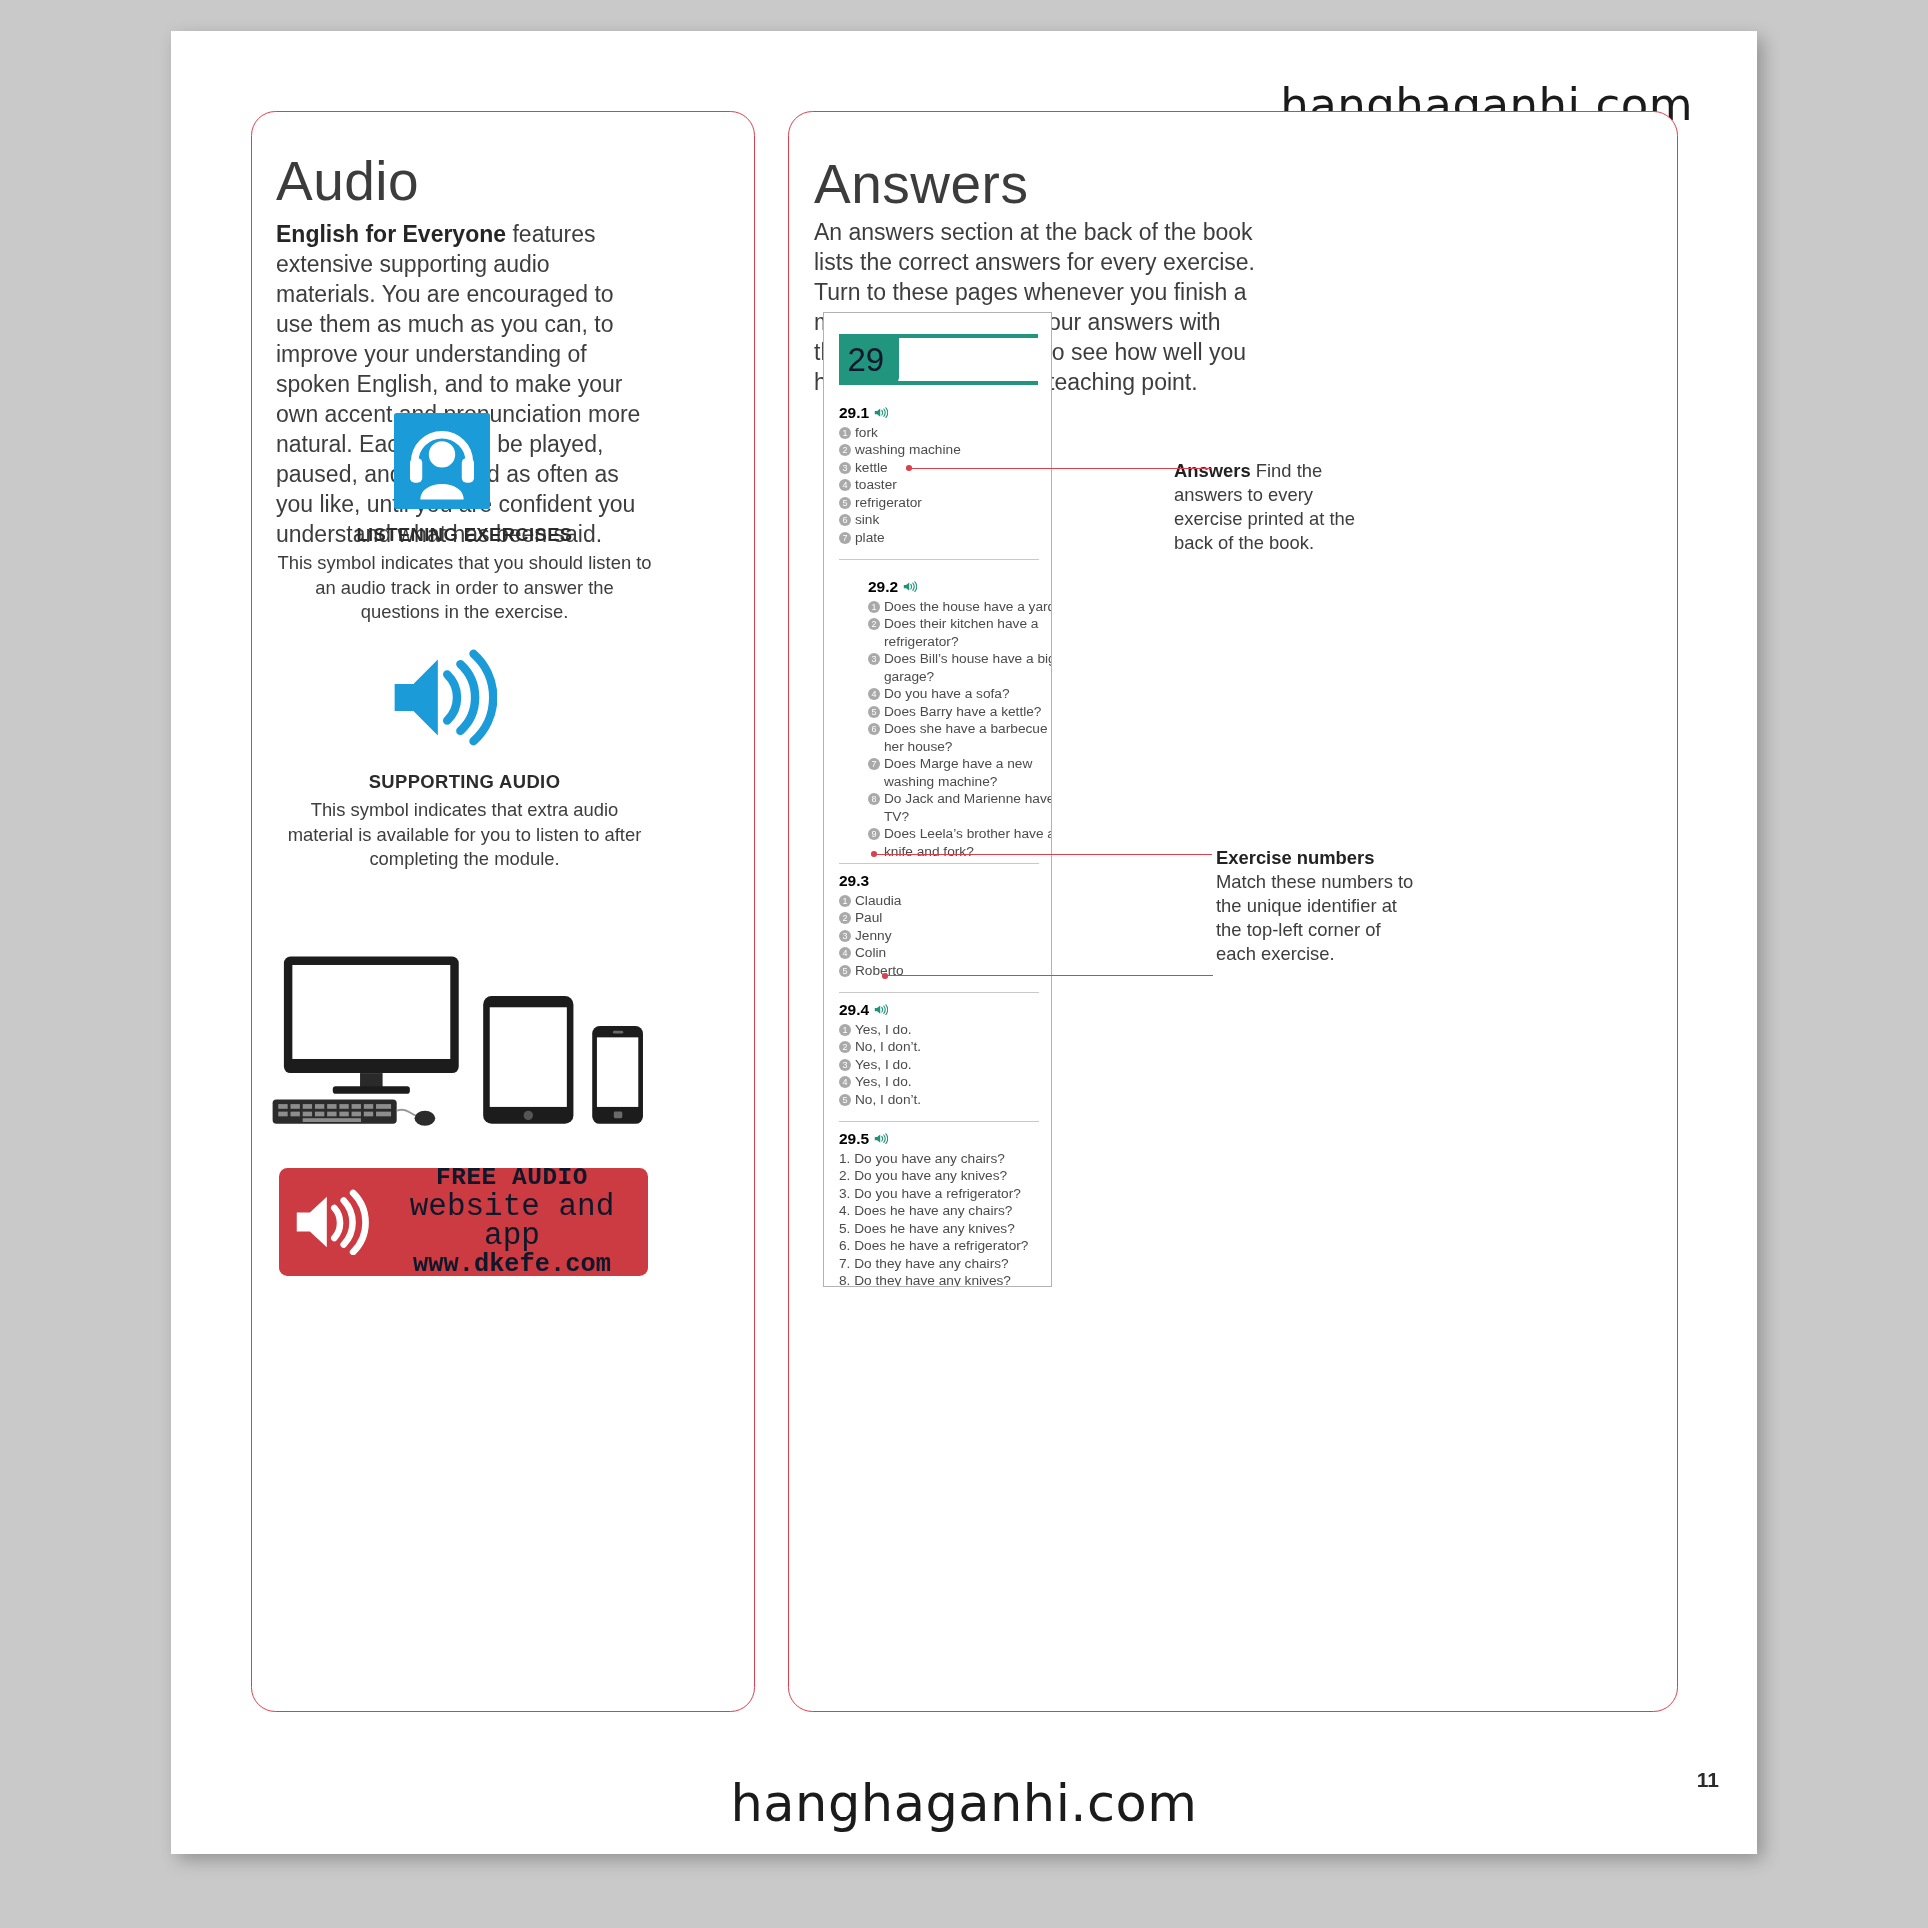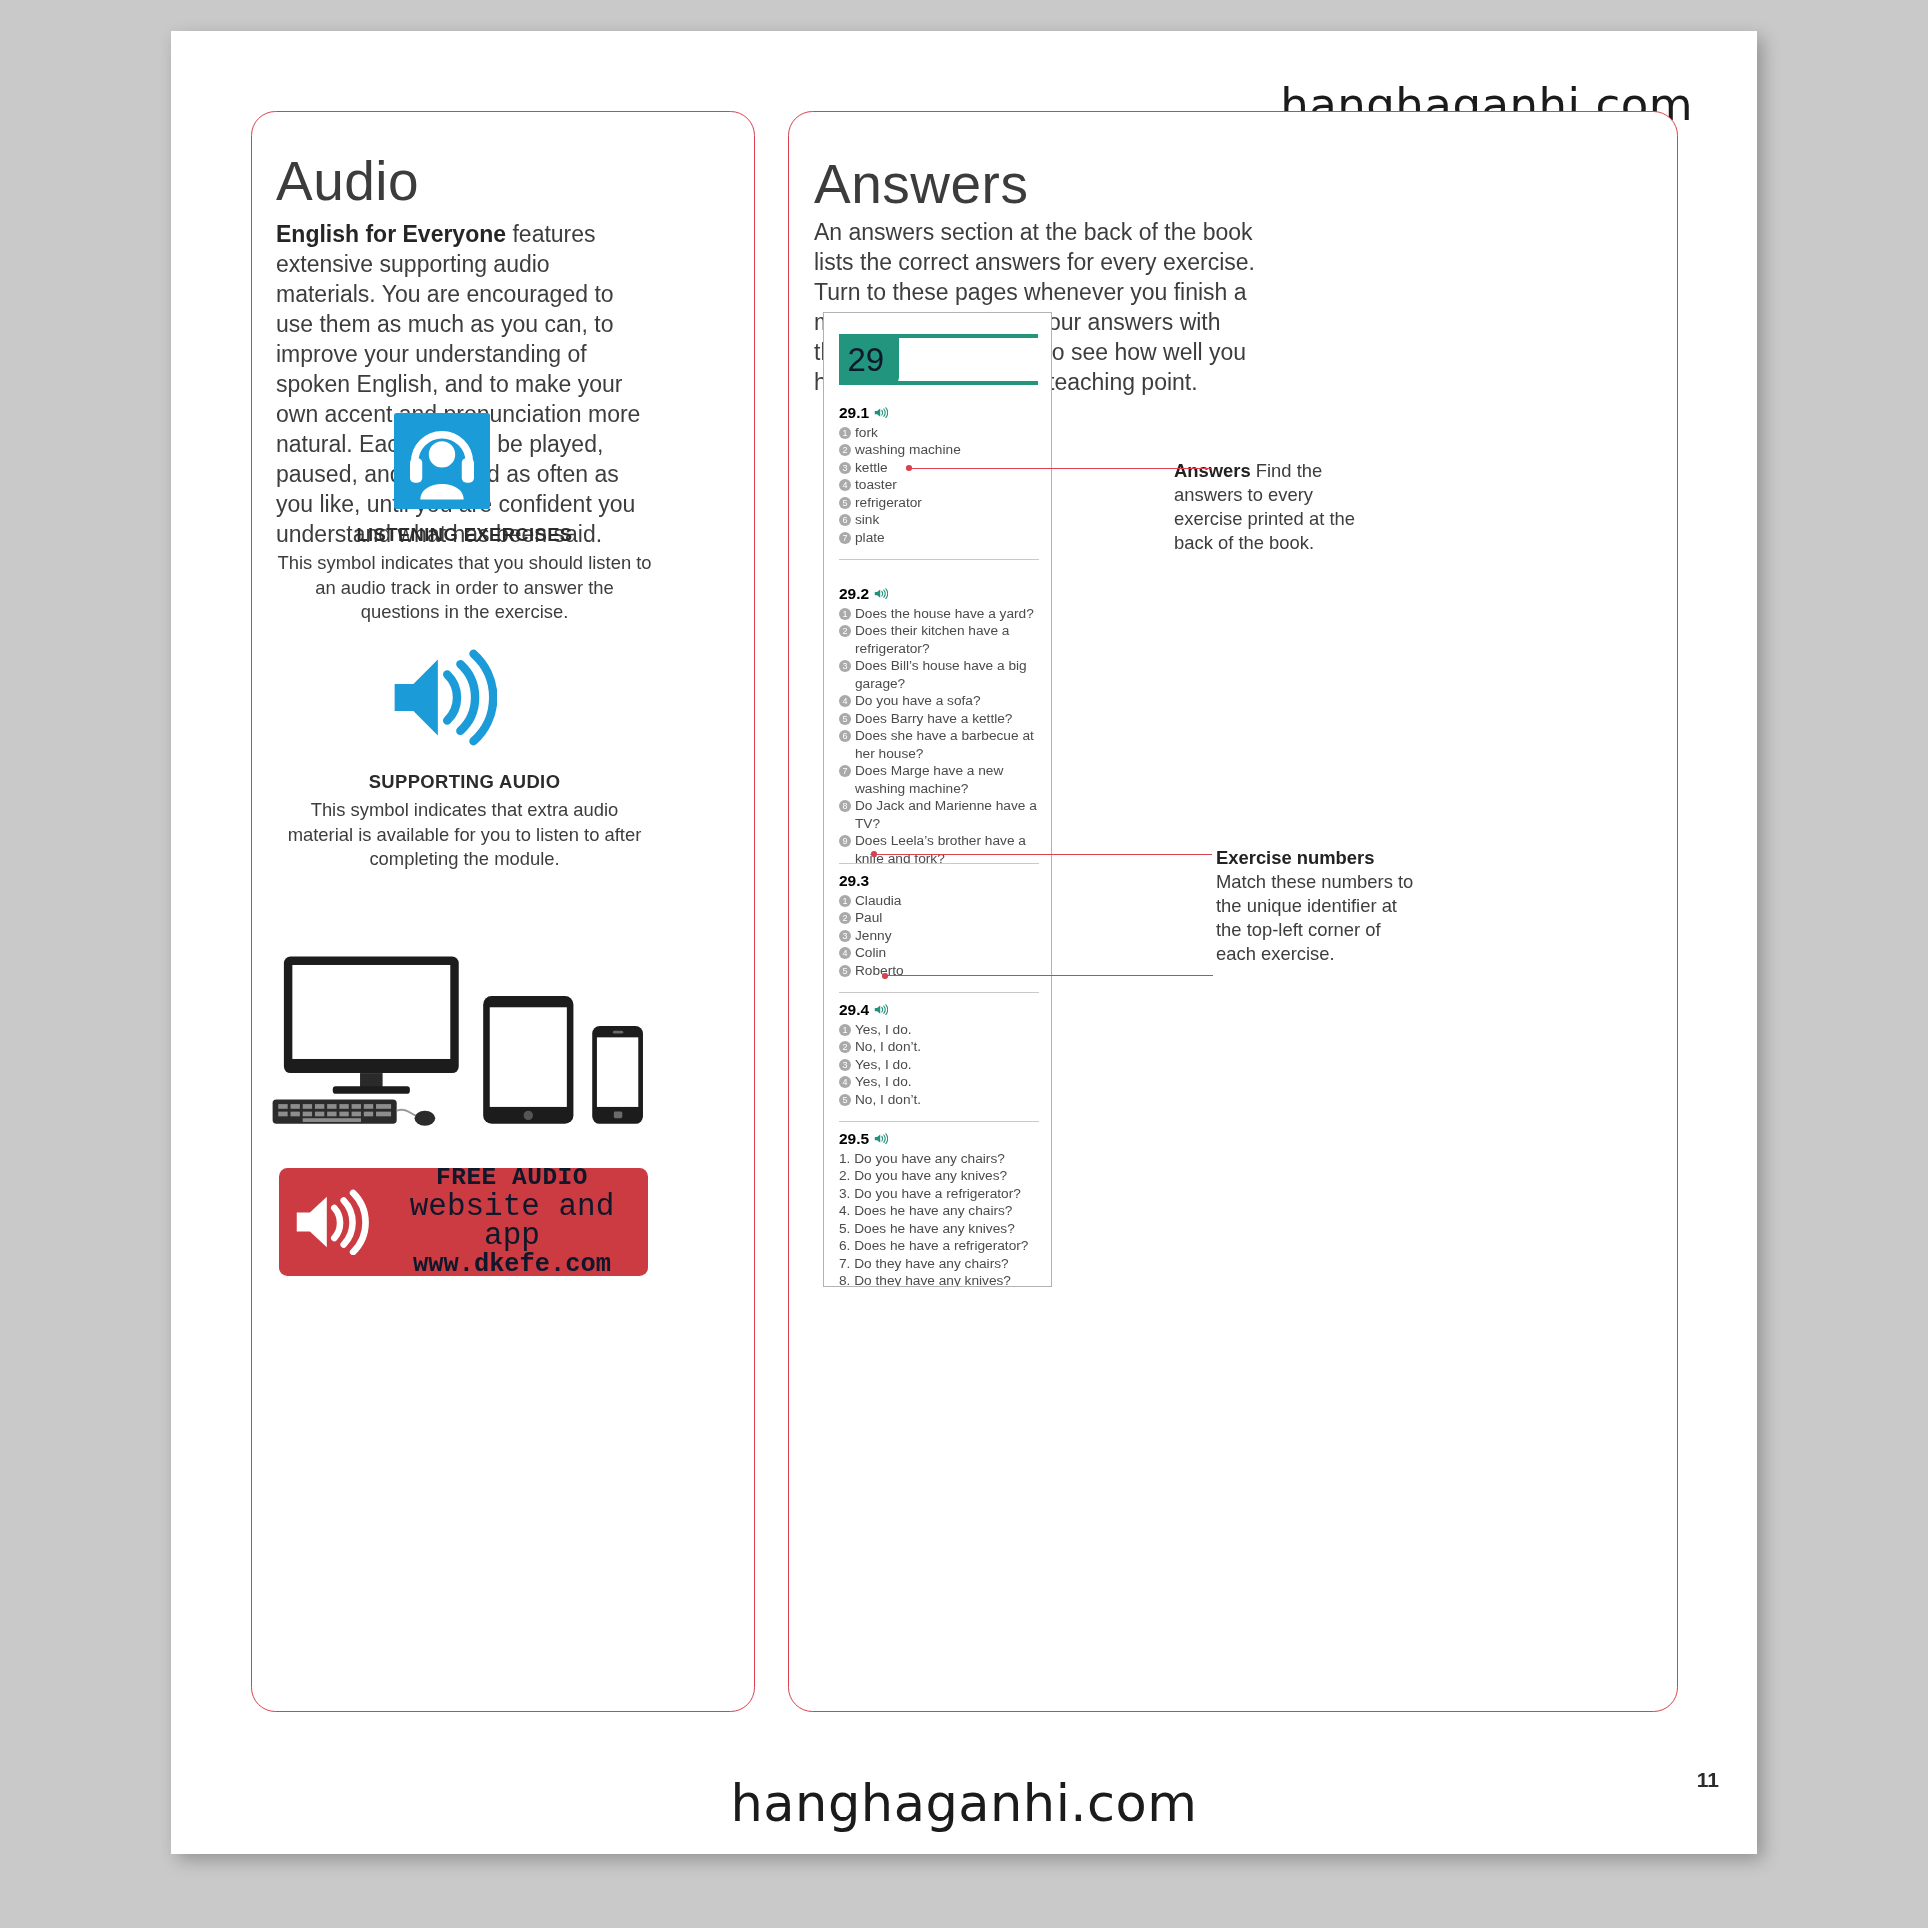--- a/index.html
+++ b/index.html
@@ -390,21 +390,21 @@
               <span class="cnum">6</span>
               <span>sink</span>
             </li>
             <li>
               <span class="cnum">7</span>
               <span>plate</span>
             </li>
           </ul>
         </div>
         <div class="ex-sep" style="top: 246px;"></div>
-        <div class="ex-block" style="top: 271px;">
+        <div class="ex-block" style="top: 264px; margin-left: 29px;">
           <div class="ex-title">
             <span>29.2</span>
             <span><svg class="spk" viewBox="0 0 18 14" aria-hidden="true">
                 <path d="M1 5 H4 L8 1.6 V12.4 L4 9 H1 Z" fill="#1f9279"></path>
                 <path d="M10 4 A5 5 0 0 1 10 10" fill="none" stroke="#1f9279" stroke-width="1.4" stroke-linecap="round"></path>
                 <path d="M12.6 2.3 A7.6 7.6 0 0 1 12.6 11.7" fill="none" stroke="#1f9279" stroke-width="1.4" stroke-linecap="round"></path>
                 <path d="M15.2 0.7 A10.2 10.2 0 0 1 15.2 13.3" fill="none" stroke="#1f9279" stroke-width="1.4" stroke-linecap="round"></path>
               </svg></span>
           </div>
           <ul class="ex-list">

